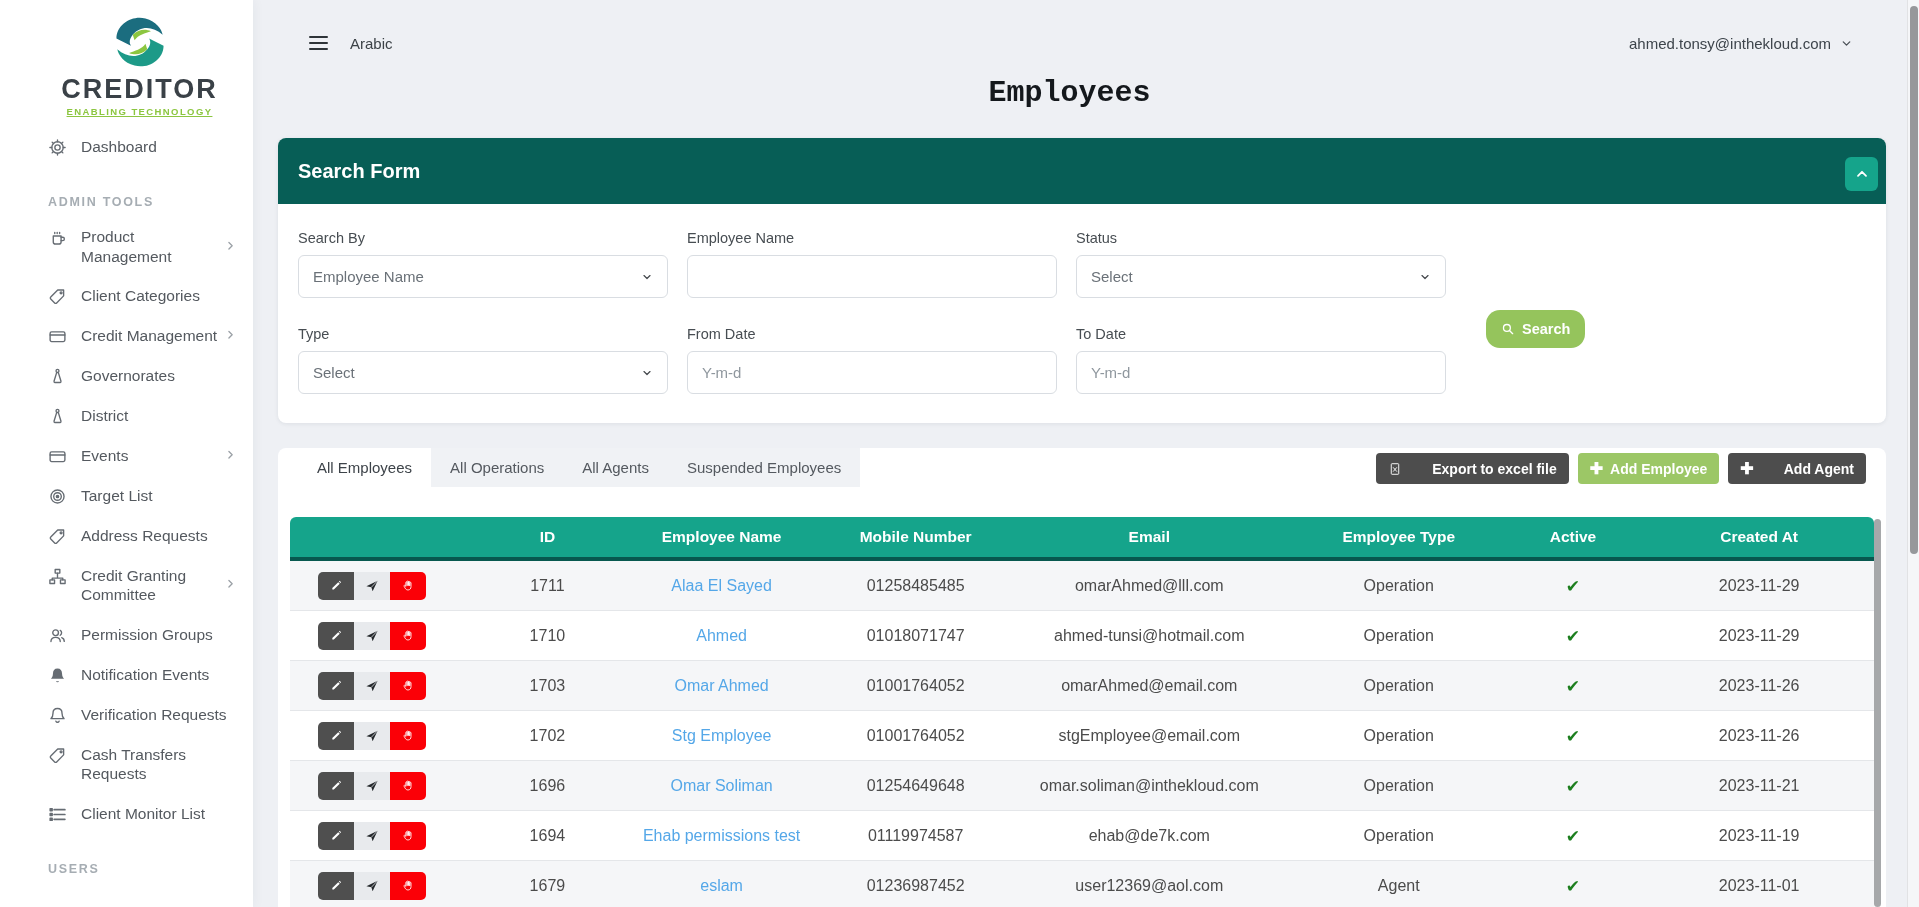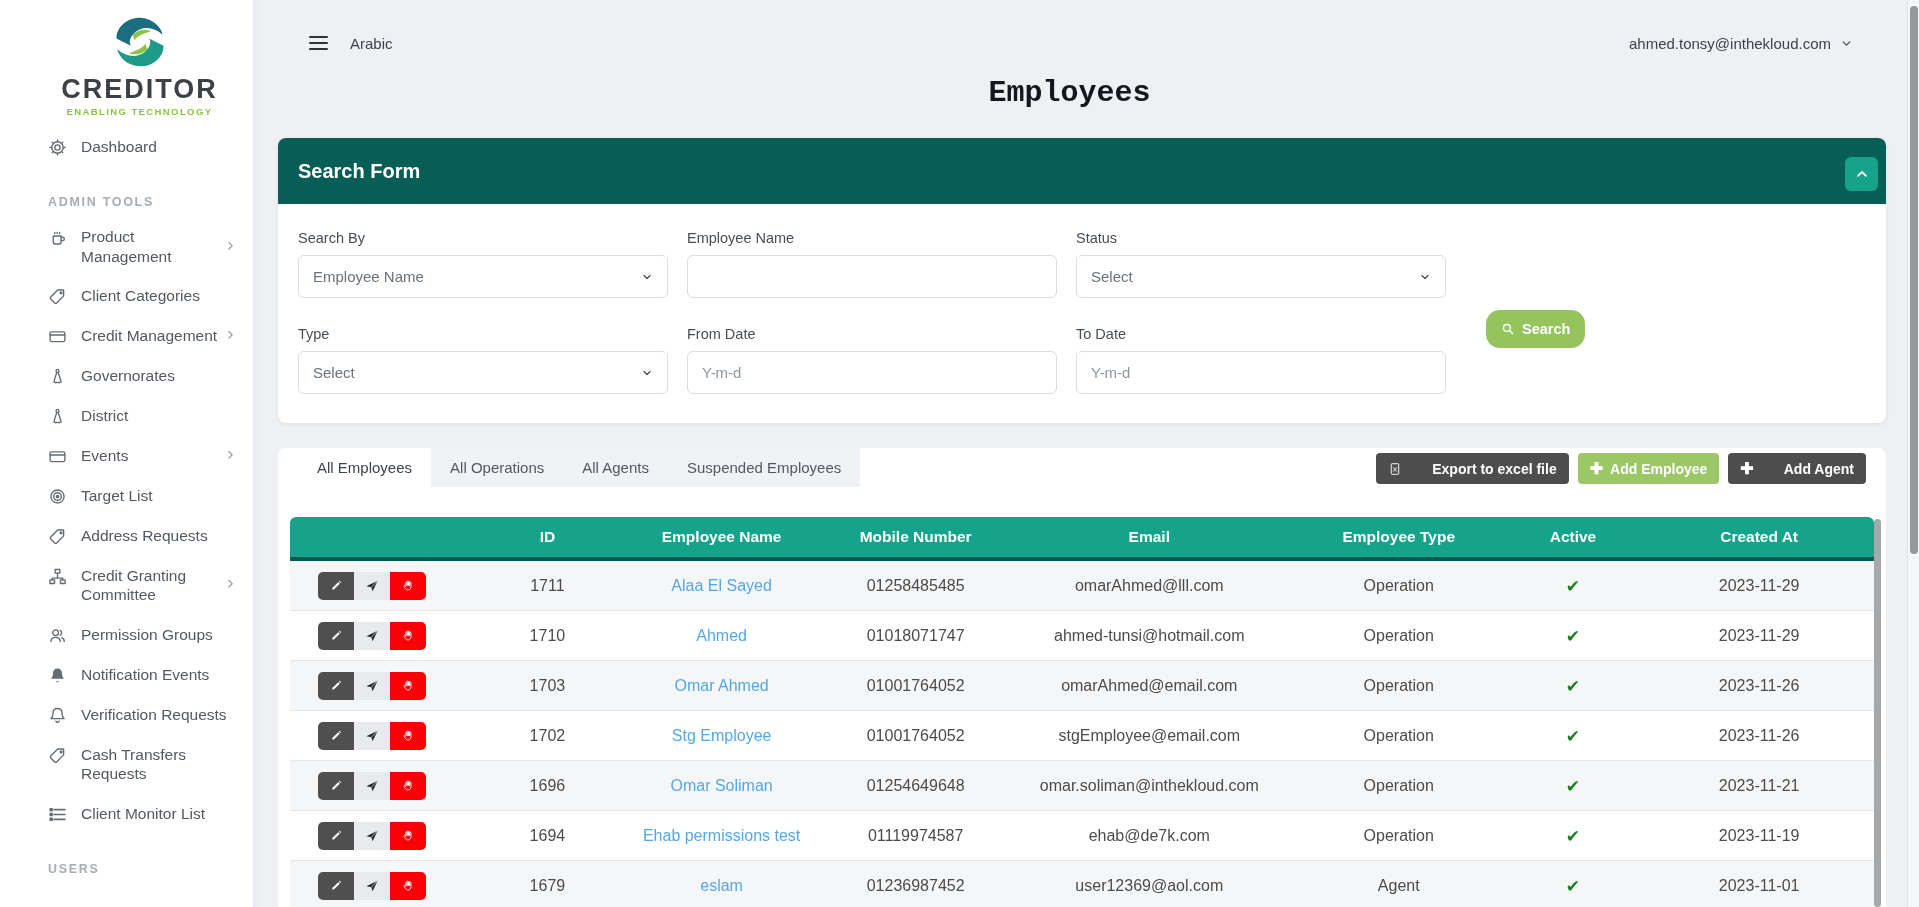--- a/index.html
+++ b/index.html
@@ -4,21 +4,21 @@
 <style>
   * { margin:0; padding:0; box-sizing:border-box; }
   html,body { width:1919px; height:907px; overflow:hidden;
     font-family:"Liberation Sans", sans-serif; background:#eef0f4; }
 
   
   .sidebar { position:absolute; left:0; top:0; bottom:0; width:253px; background:#fff;
     z-index:3; box-shadow:0 0 12px rgba(40,50,60,.06); overflow:hidden;padding-left:26px; }
   .logo { padding:13px 0 8px; text-align:center; }
   .logo-title { font-size:27px; font-weight:800; letter-spacing:2px; color:#3a4147; line-height:1.05; }
-  .logo-tagline { font-size:9.5px; font-weight:700; color:#8cc640; letter-spacing:1.4px; margin-top:3px; }
+  .logo-tagline { font-size:9.5px; font-weight:700; color:#8cc640; letter-spacing:1.4px; margin-top:3px;text-decoration:underline; }
   .nav { padding:2px 0 0 22px; }
   .nav-item { display:flex; align-items:flex-start; gap:14px; padding:10px 26px 10px 0;
     color:#54595f; font-size:15.5px; position:relative; cursor:pointer; line-height:1.25; }
   .nav-item .nicon { flex:0 0 19px; height:19px; color:#666c73; margin-top:1px; }
   .nav-item .chev { position:absolute; right:16px; top:50%; transform:translateY(-50%); color:#9aa0a6; }
   .section-heading { margin:28px 0 8px; font-size:12.5px; letter-spacing:1.7px; color:#a6adb3;
     font-weight:600; }
 
   
   .main { position:absolute; left:253px; top:0; right:0; bottom:0; background:#eef0f4; }

